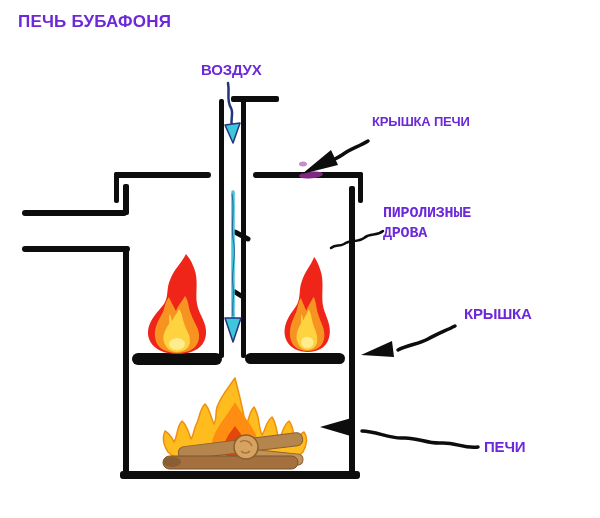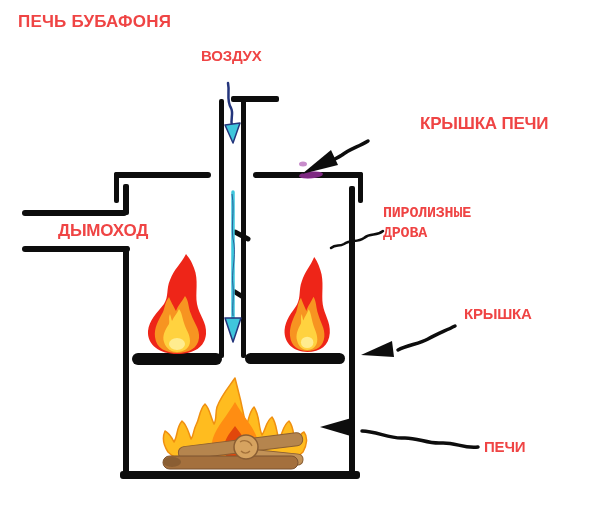--- a/index.html
+++ b/index.html
@@ -3,40 +3,39 @@
 <meta charset="utf-8">
 <style>
   html,body{margin:0;padding:0;}
   body{
     width:600px;height:518px;background:#ffffff;overflow:hidden;
     font-family:"Liberation Sans","DejaVu Sans",sans-serif;
   }
   #stage{position:relative;width:600px;height:518px;background:#ffffff;}
   #diagram-svg{position:absolute;left:0;top:0;z-index:1;}
   .lbl{
-    position:absolute;z-index:2;color:#ef4444;font-weight:700;
+    position:absolute;z-index:2;color:#6d28d9;font-weight:700;
     white-space:nowrap;letter-spacing:-0.2px;line-height:1.0;
   }
   .lbl.title{left:18px;top:13px;font-size:17px;letter-spacing:0.2px;}
-  .lbl.air{left:201px;top:48px;font-size:15px;}
-  .lbl.lid{left:372px;top:115px;font-size:17px;margin-left:48px;}
+  .lbl.air{left:201px;top:62px;font-size:15px;}
+  .lbl.lid{left:372px;top:115px;font-size:13px;}
   .lbl.chimney{left:58px;top:222px;font-size:17px;}
   .lbl.gases{left:383px;top:204px;font-size:15px;line-height:20px;font-family:Liberation Mono, monospace;}
   .lbl.piston{left:464px;top:306px;font-size:15px;}
   .lbl.wood{left:484px;top:439px;font-size:15px;}
 </style>
 </head>
 <body>
 
 <div id="stage">
 
   <div class="lbl title">ПЕЧЬ БУБАФОНЯ</div>
   <div class="lbl air">ВОЗДУХ</div>
   <div class="lbl lid">КРЫШКА ПЕЧИ</div>
-  <div class="lbl chimney">ДЫМОХОД</div>
   <div class="lbl gases">
     <span>ПИРОЛИЗНЫЕ</span><br>
     <span>ДРОВА</span>
   </div>
   <div class="lbl piston">КРЫШКА</div>
   <div class="lbl wood">ПЕЧИ</div>
 
   <svg id="diagram-svg" width="600" height="518" viewBox="0 0 600 518">
 
     <defs>

